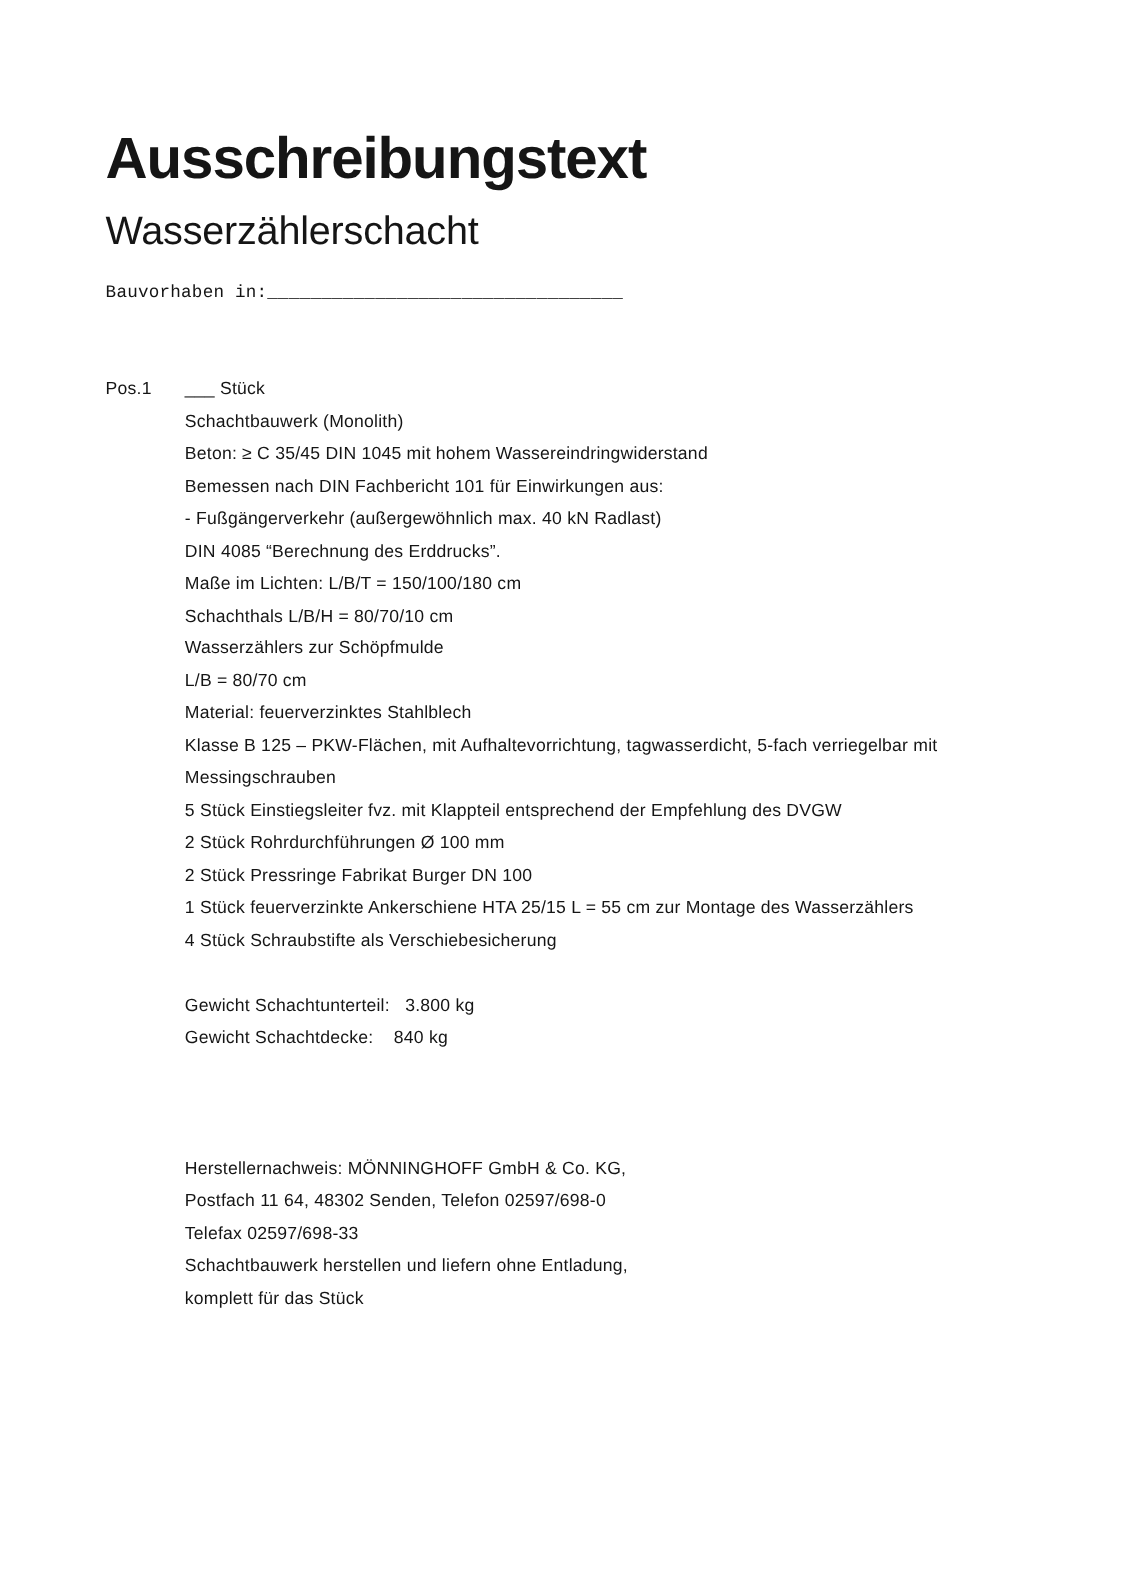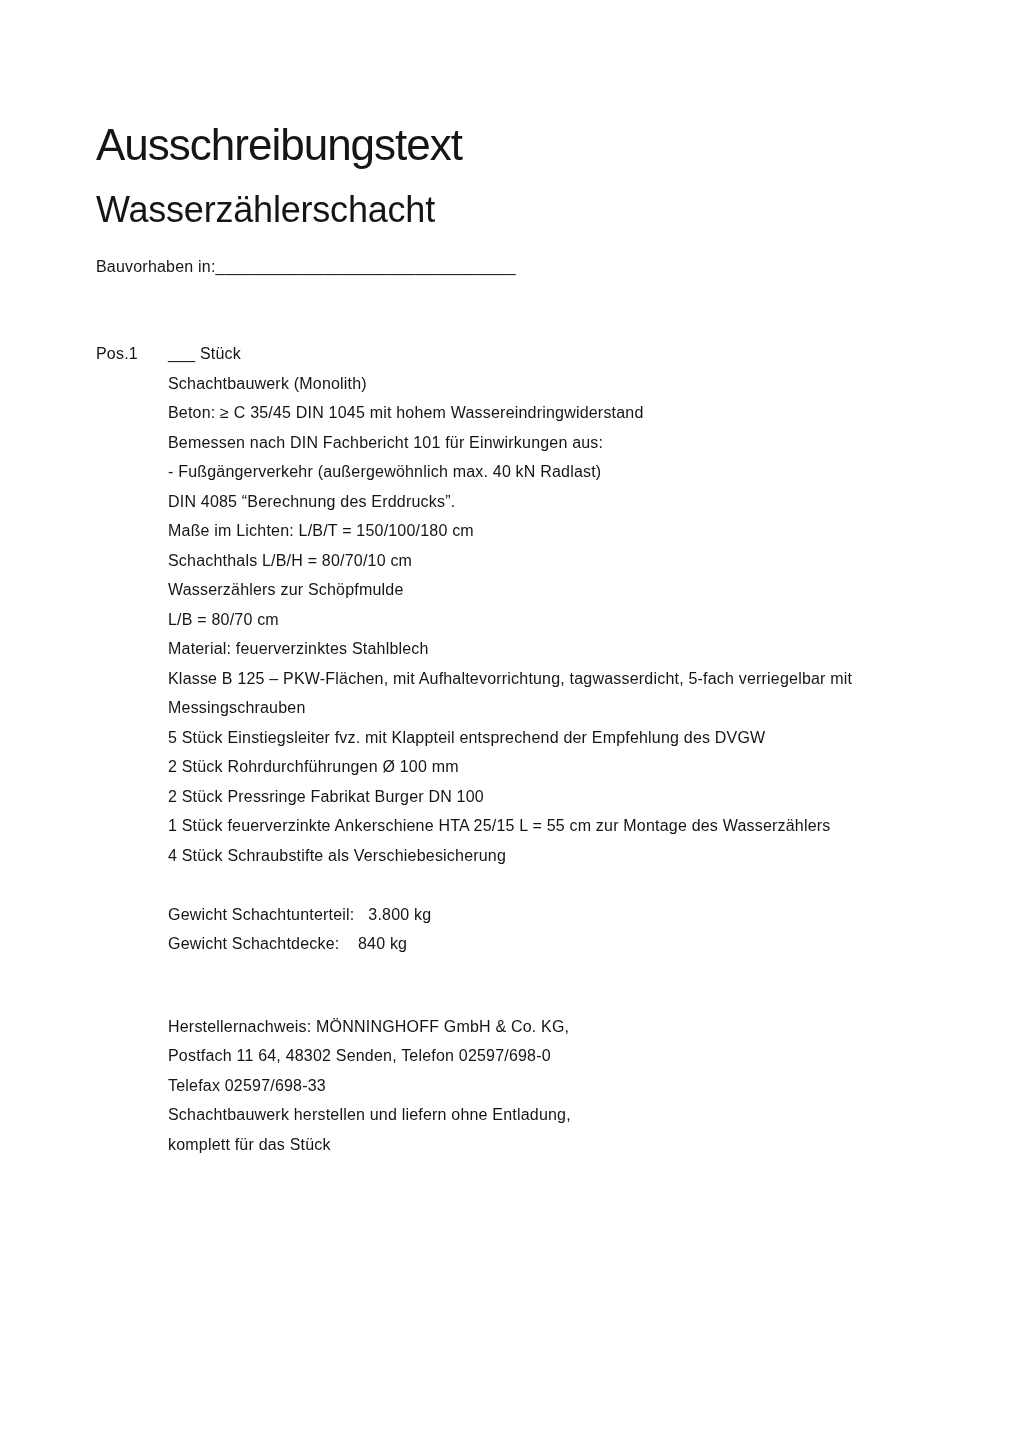--- a/index.html
+++ b/index.html
@@ -13,23 +13,23 @@
     height: 1448px;
     background: #ffffff;
     overflow: hidden;
     font-family: "Liberation Sans", "DejaVu Sans", sans-serif;
     color: #151515;
   }
   .doc-title {
     position: absolute;
     left: 96px;
     top: 123px;
-    font-size: 44px;
+    font-size: 53px;
     line-height: 44px;
-    font-weight: 400;
+    font-weight: 700;
     letter-spacing: -1px;
     white-space: pre;
   }
   .doc-subtitle {
     position: absolute;
     left: 96px;
     top: 192px;
     font-size: 36px;
     line-height: 36px;
     font-weight: 400;
@@ -37,20 +37,21 @@
     white-space: pre;
   }
   .project-line {
     position: absolute;
     left: 96px;
     top: 252px;
     font-size: 16px;
     line-height: 29.5px;
     letter-spacing: 0.2px;
     white-space: pre;
+    font-family: Liberation Mono, monospace;
   }
   .pos-label {
     position: absolute;
     left: 96px;
     top: 339px;
     font-size: 16px;
     line-height: 29.5px;
     letter-spacing: 0.2px;
     white-space: pre;
   }
@@ -63,21 +64,21 @@
     line-height: 29.5px;
     letter-spacing: 0.2px;
   }
   .body-flow .line {
     white-space: pre;
   }
   .gap-one-line {
     margin-top: 29.5px;
   }
   .gap-two-lines {
-    margin-top: 53px;
+    margin-top: 89px;
   }
 </style>
 </head>
 <body>
 
 <div class="page">
 
   <div class="doc-title">Ausschreibungstext</div>
 
   <div class="doc-subtitle">Wasserzählerschacht</div>

